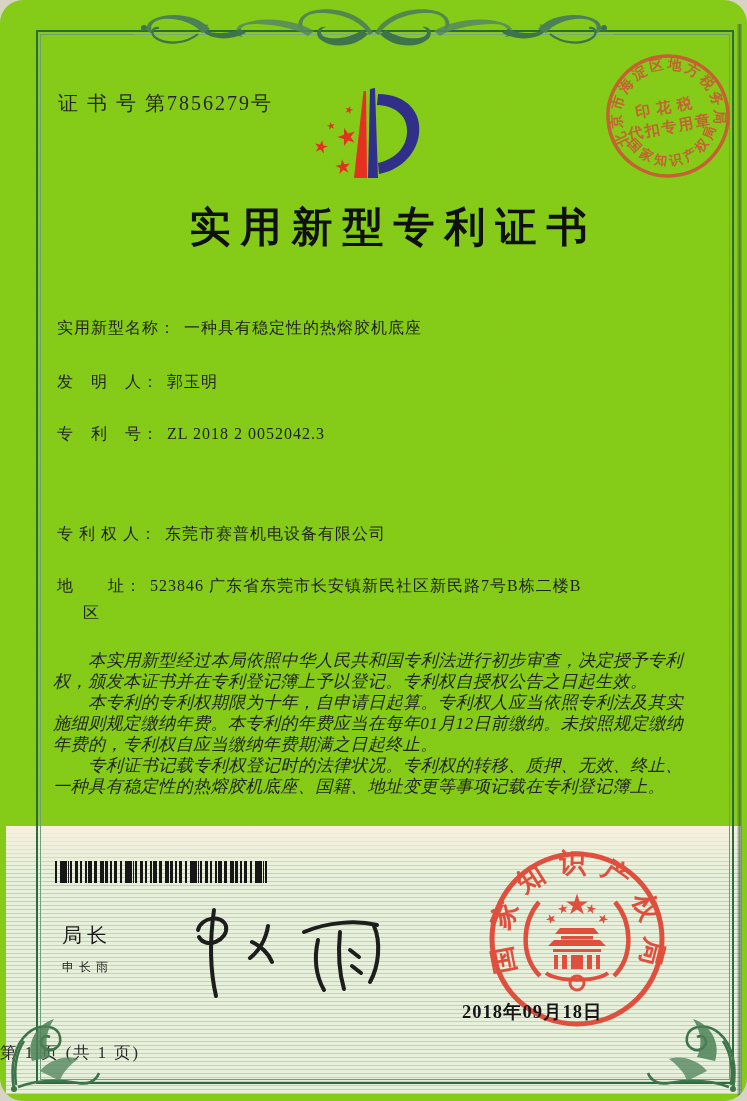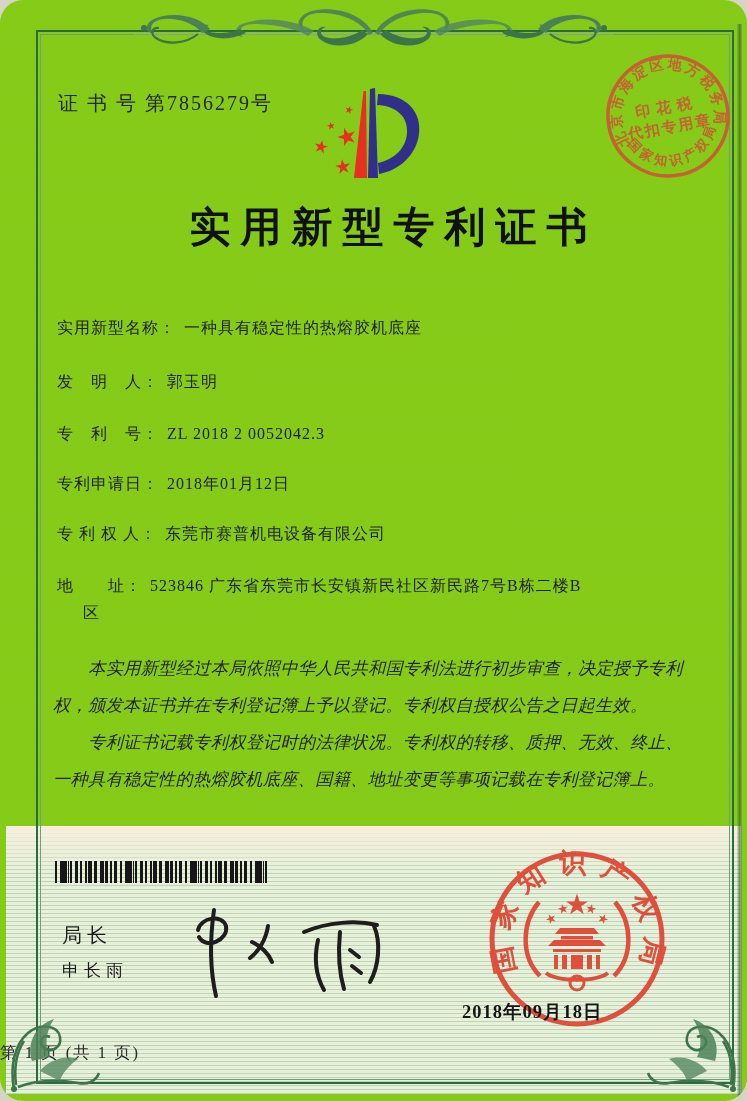--- a/index.html
+++ b/index.html
@@ -21,28 +21,28 @@
   .z3{z-index:3;} .z4{z-index:4;} .z5{z-index:5;}
   .cert-no{left:58px;top:90px;font-size:20px;letter-spacing:2px;color:#262626;}
   .title{left:0;right:0;top:200px;text-align:center;font-size:41px;font-weight:bold;
         letter-spacing:10px;color:#101010;margin-left:40px;}
   .field-row{position:absolute;left:57px;right:40px;font-size:16px;letter-spacing:1px;color:#1f1f1f;z-index:3;}
   .f-label{white-space:pre;}
   .f-value{margin-left:8px;}
   .addr-l2{display:block;margin:6px 0 0 26px;}
   .pair2{position:absolute;left:373px;top:0;white-space:nowrap;}
   .paras{position:absolute;left:53px;width:642px;top:650px;z-index:3;
-        font-size:17.2px;line-height:37px;font-style:italic;color:#242424;}
+        font-size:17.2px;line-height:21px;font-style:italic;color:#242424;}
   .paras p{margin:0;text-indent:2.05em;letter-spacing:.3px;}
   .barcode{position:absolute;left:55px;top:861px;width:212px;height:22px;z-index:3;
         background-image:
           repeating-linear-gradient(90deg,#161616 0 2px,transparent 2px 5px),
           repeating-linear-gradient(90deg,#161616 0 1px,transparent 1px 7px,#161616 7px 10px,transparent 10px 13px);}
   .signer-title{left:62px;top:922px;font-size:20px;letter-spacing:5px;z-index:3;color:#1c1c1c;}
-  .signer-name{left:62px;top:959px;font-size:17px;letter-spacing:5px;z-index:3;color:#1c1c1c;}
+  .signer-name{left:62px;top:959px;font-size:12px;letter-spacing:5px;z-index:3;color:#1c1c1c;}
   .seal-date{left:462px;top:999px;font-size:18.5px;font-weight:bold;letter-spacing:1px;color:#161616;z-index:5;}
   .footer{left:0;right:0;top:1042px;font-size:16.5px;letter-spacing:2px;color:#2a2a2a;z-index:3;}
   svg text{font-family:"Liberation Serif","DejaVu Serif",serif;}
   .corner-right{transform:scaleX(-1);}
 </style>
 </head>
 <body>
 
 <div id="page">
 
@@ -113,33 +113,31 @@
 
   <div class="field-row" style="top:318px">
     <span class="f-label">实用新型名称：</span><span class="f-value">一种具有稳定性的热熔胶机底座</span>
   </div>
   <div class="field-row" style="top:372px">
     <span class="f-label">发　明　人：</span><span class="f-value">郭玉明</span>
   </div>
   <div class="field-row" style="top:424px">
     <span class="f-label">专　利　号：</span><span class="f-value">ZL 2018 2 0052042.3</span>
   </div>
-  <div class="field-row" style="top:474px">
-    <span class="f-label">专利申请日：</span><span class="f-value">2018年01月12日</span>
-  </div>
   <div class="field-row" style="top:524px">
     <span class="f-label">专 利 权 人：</span><span class="f-value">东莞市赛普机电设备有限公司</span>
   </div>
   <div class="field-row" style="top:576px">
     <span class="f-label">地　　址：</span><span class="f-value">523846 广东省东莞市长安镇新民社区新民路7号B栋二楼B</span>
     <span class="addr-l2">区</span>
   </div>
 
   <div class="paras">
     <p>本实用新型经过本局依照中华人民共和国专利法进行初步审查，决定授予专利权，颁发本证书并在专利登记簿上予以登记。专利权自授权公告之日起生效。</p>
+    <p>本专利的专利权期限为十年，自申请日起算。专利权人应当依照专利法及其实施细则规定缴纳年费。本专利的年费应当在每年01月12日前缴纳。未按照规定缴纳年费的，专利权自应当缴纳年费期满之日起终止。</p>
     <p>专利证书记载专利权登记时的法律状况。专利权的转移、质押、无效、终止、一种具有稳定性的热熔胶机底座、国籍、地址变更等事项记载在专利登记簿上。</p>
   </div>
 
   <div class="barcode"></div>
 
   <div class="abs signer-title">局长</div>
   <div class="abs signer-name">申长雨</div>
 
   <svg class="abs z4" style="left:168px;top:890px" width="225" height="115" viewBox="0 0 225 115">
     <g fill="none" stroke="#1d1d1d" stroke-linecap="round" stroke-width="4">

